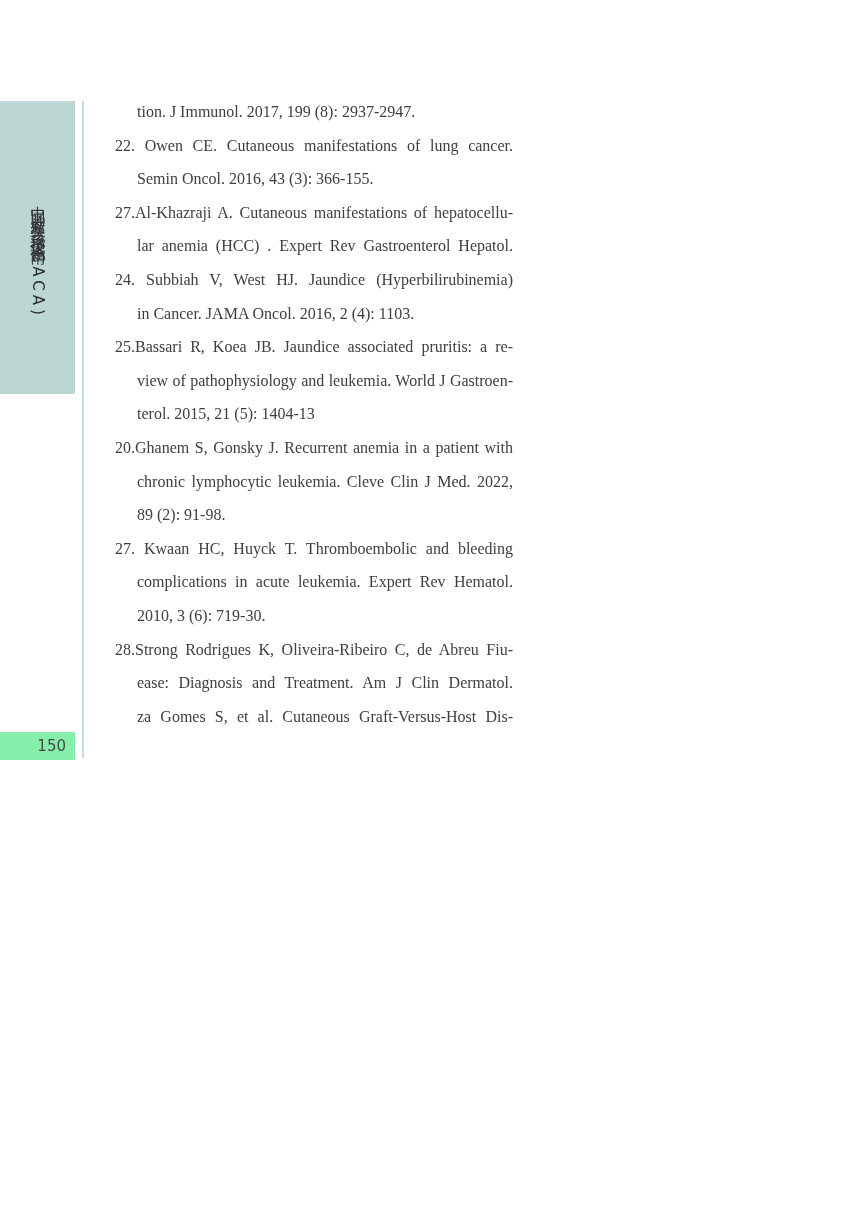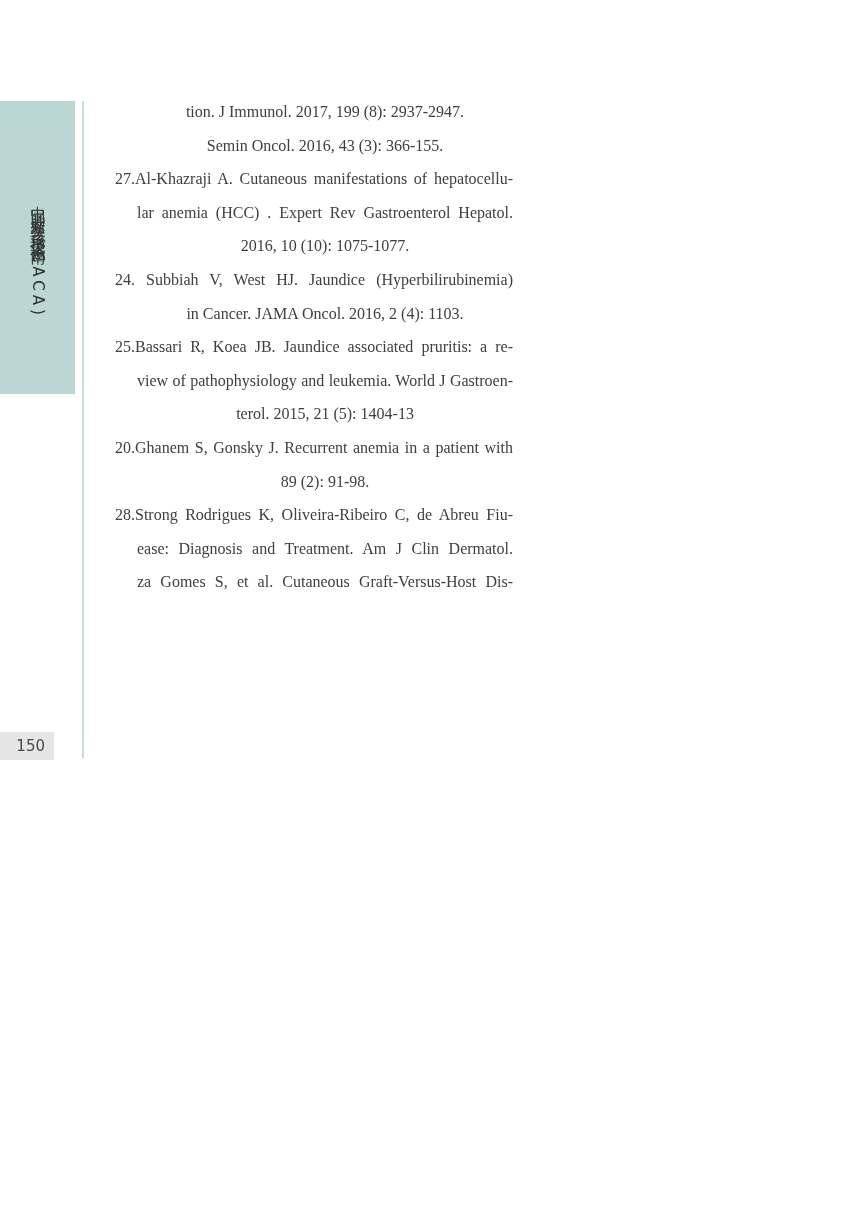--- a/index.html
+++ b/index.html
@@ -34,22 +34,22 @@
   }
   
   .divider {
     position: absolute; left: 82px; top: 101px;
     width: 2px; height: 657px;
     background: #c6dedb;
   }
   
   .pagenum-box {
     position: absolute; left: 0; top: 732px;
-    width: 54px; height: 28px;
-    background: #e5e5e5;
+    width: 75px; height: 28px;
+    background: #86efac;
     display: flex; align-items: center; justify-content: flex-end;
     box-sizing: border-box;
     padding-right: 9px;
   }
   .pagenum {
     font-family: "DejaVu Sans", "Liberation Sans", sans-serif;
     font-size: 15px;
     color: #474a4a;
   }
   
@@ -57,21 +57,21 @@
     position: absolute; left: 115px; top: 95px;
     width: 398px;
     color: #3e4040;
     font-size: 16px;
   }
   .ref-item { margin: 0; padding: 0; }
   .ref-line {
     height: 33.6px;
     line-height: 33.6px;
     overflow: hidden;
-    text-align: center;
+    text-align: left;
     white-space: normal;
   }
   .ref-line.indent { padding-left: 22px; }
   .ref-line.j {
     text-align: justify;
     text-align-last: justify;
     -moz-text-align-last: justify;
   }
 </style>
 </head>
@@ -87,39 +87,45 @@
 
   <div class="pagenum-box">
     <span class="pagenum">150</span>
   </div>
 
   <div class="refs" id="refs">
       <div class="ref-item">
         <div class="ref-line indent">tion. J Immunol. 2017, 199 (8): 2937-2947.</div>
       </div>
       <div class="ref-item">
+        <div class="ref-line j">22. Owen CE. Cutaneous manifestations of lung cancer.</div>
         <div class="ref-line indent">Semin Oncol. 2016, 43 (3): 366-155.</div>
       </div>
       <div class="ref-item">
         <div class="ref-line j">27.Al-Khazraji A. Cutaneous manifestations of hepatocellu-</div>
         <div class="ref-line indent j">lar anemia (HCC) . Expert Rev Gastroenterol Hepatol.</div>
-        <div class="ref-line indent">2016, 10 (10): 1075-1077.</div>
       </div>
       <div class="ref-item">
         <div class="ref-line j">24. Subbiah V, West HJ. Jaundice (Hyperbilirubinemia)</div>
         <div class="ref-line indent">in Cancer. JAMA Oncol. 2016, 2 (4): 1103.</div>
       </div>
       <div class="ref-item">
         <div class="ref-line j">25.Bassari R, Koea JB. Jaundice associated pruritis: a re-</div>
         <div class="ref-line indent j">view of pathophysiology and leukemia. World J Gastroen-</div>
         <div class="ref-line indent">terol. 2015, 21 (5): 1404-13</div>
       </div>
       <div class="ref-item">
         <div class="ref-line j">20.Ghanem S, Gonsky J. Recurrent anemia in a patient with</div>
+        <div class="ref-line indent j">chronic lymphocytic leukemia. Cleve Clin J Med. 2022,</div>
         <div class="ref-line indent">89 (2): 91-98.</div>
+      </div>
+      <div class="ref-item">
+        <div class="ref-line j">27. Kwaan HC, Huyck T. Thromboembolic and bleeding</div>
+        <div class="ref-line indent j">complications in acute leukemia. Expert Rev Hematol.</div>
+        <div class="ref-line indent">2010, 3 (6): 719-30.</div>
       </div>
       <div class="ref-item">
         <div class="ref-line j">28.Strong Rodrigues K, Oliveira-Ribeiro C, de Abreu Fiu-</div>
         <div class="ref-line indent j">ease: Diagnosis and Treatment. Am J Clin Dermatol.</div>
         <div class="ref-line indent j">za Gomes S, et al. Cutaneous Graft-Versus-Host Dis-</div>
       </div>
     </div>
 
 </div>
 

